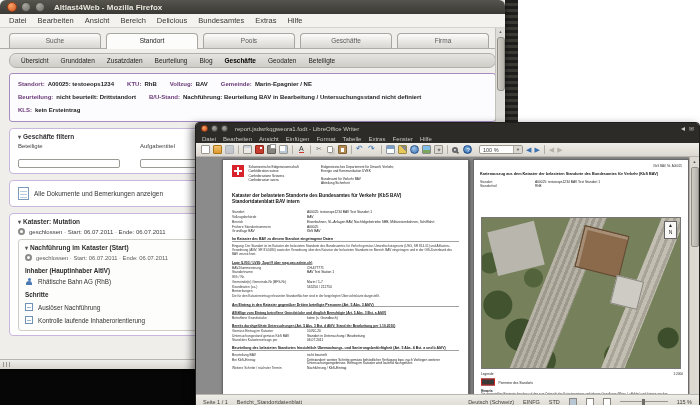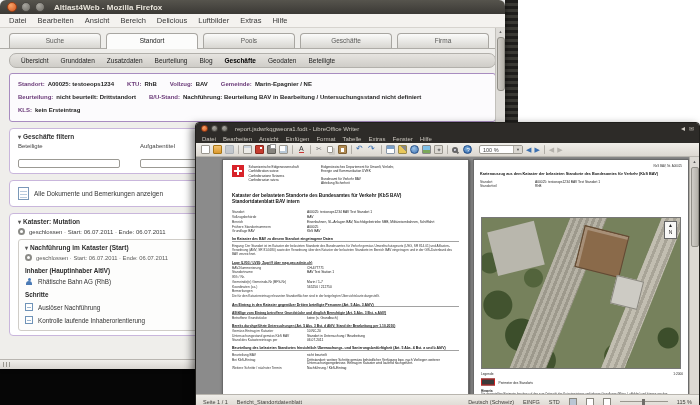--- a/index.html
+++ b/index.html
@@ -202,21 +202,21 @@
       <span class="wbtn gray"></span>
       <span class="t">Altlast4Web - Mozilla Firefox</span>
     </div>
     <div class="ff-menu">
 
     <span>Datei</span>
         <span>Bearbeiten</span>
         <span>Ansicht</span>
         <span>Bereich</span>
         <span>Delicious</span>
-        <span>Luftbilder</span>
+        <span>Bundesamtes</span>
         <span>Extras</span>
         <span>Hilfe</span>
       </div>
     <div class="ff-body">
       <div class="ff-tabs">
 
       <span class="ff-tab">Suche</span>
           <span class="ff-tab active">Standort</span>
           <span class="ff-tab">Pools</span>
           <span class="ff-tab">Geschäfte</span>

